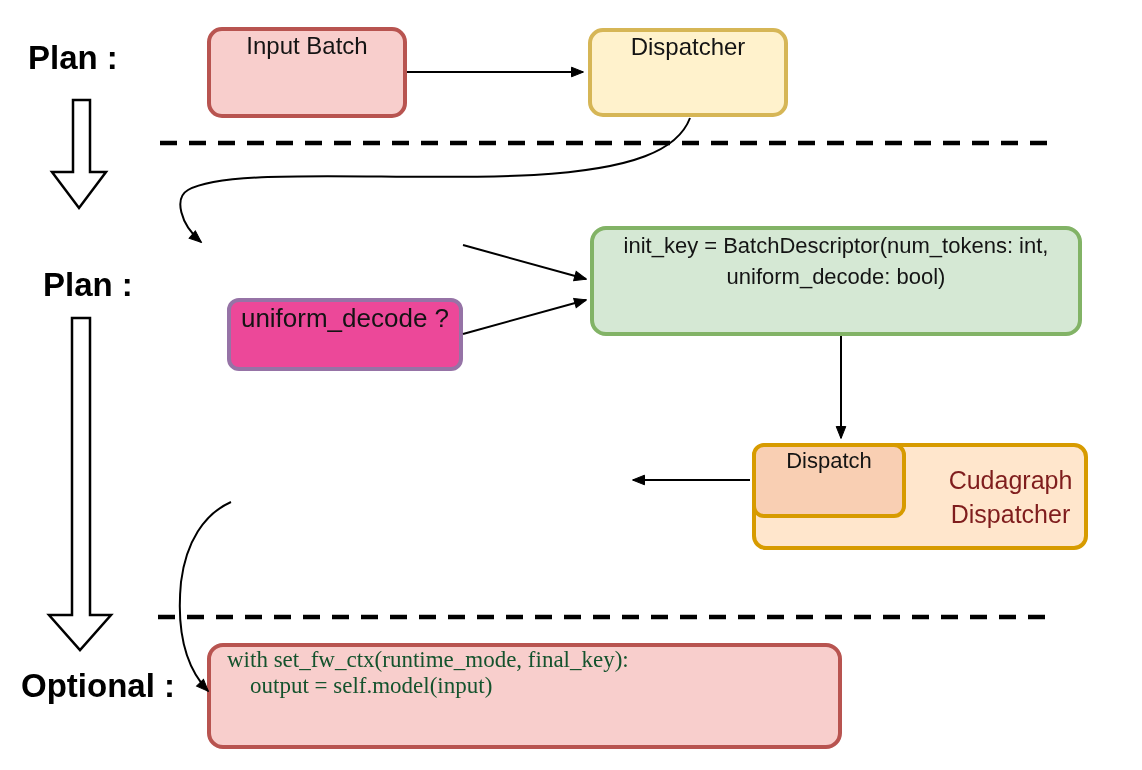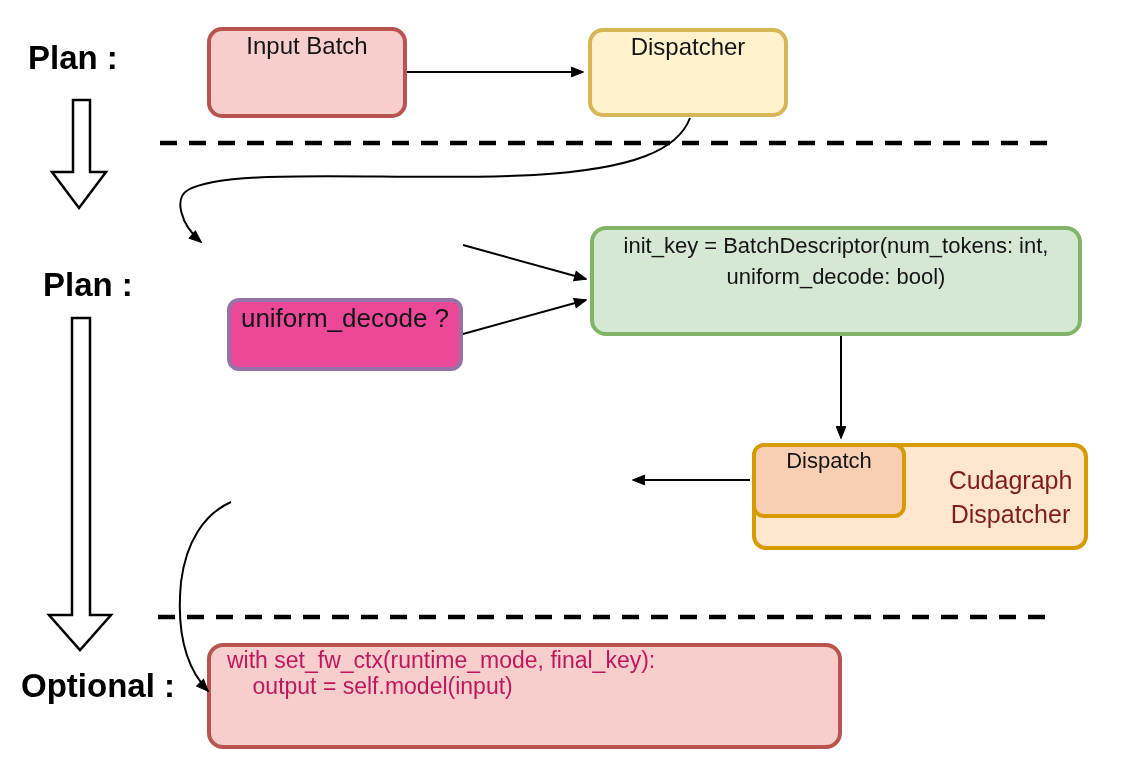--- a/index.html
+++ b/index.html
@@ -30,23 +30,23 @@
     color: #141414;
     line-height: 1.25;
   }
   .multiline { white-space: pre-line; }
   .code-node {
     justify-content: flex-start;
     text-align: left;
     padding-left: 16px;
   }
   .code-text {
-    font-family: Liberation Sans, sans-serif;
+    font-family: Liberation Serif, serif;
     white-space: pre;
-    color: #be185d;
+    color: #14532d;
     font-size: 23px;
     line-height: 26px;
   }
   .cud-label {
     position: absolute;
     left: 181px;
     right: 0;
     top: 0;
     bottom: 0;
     display: flex;

